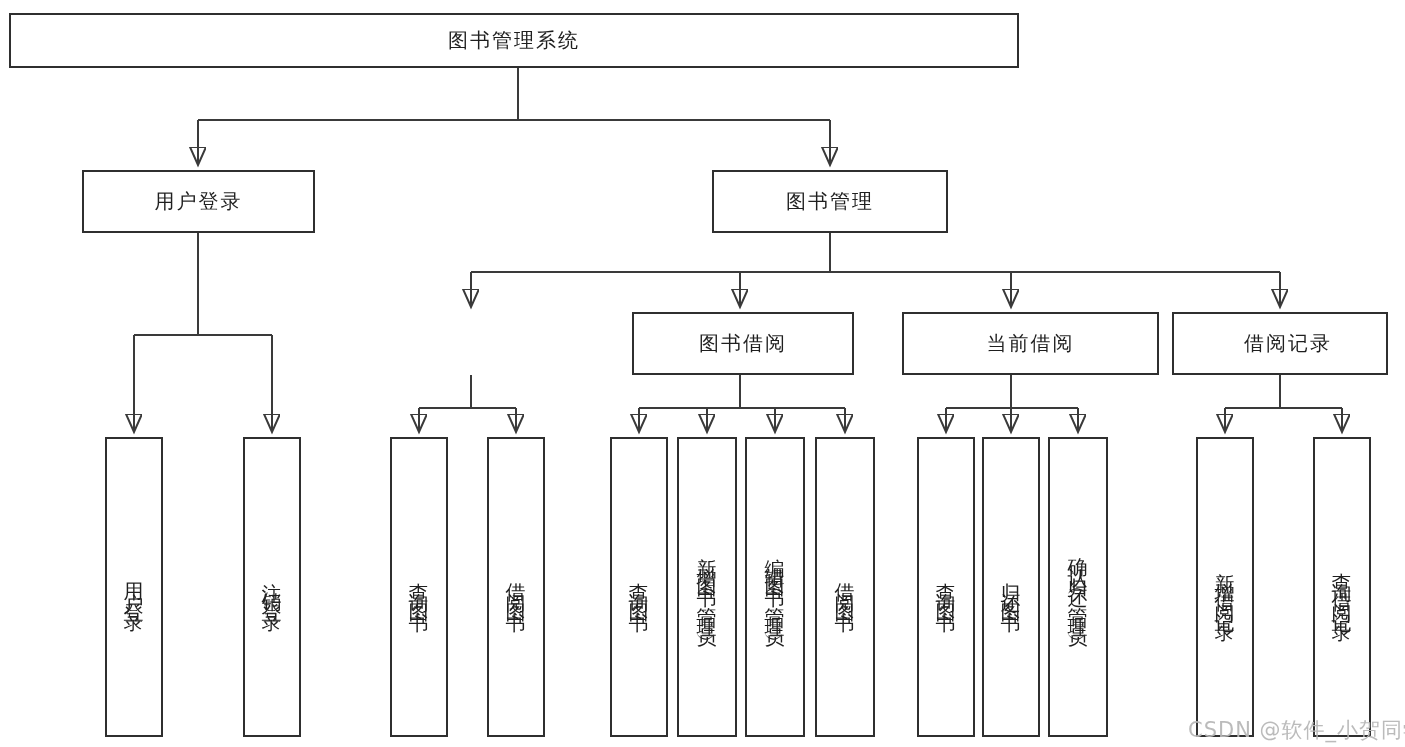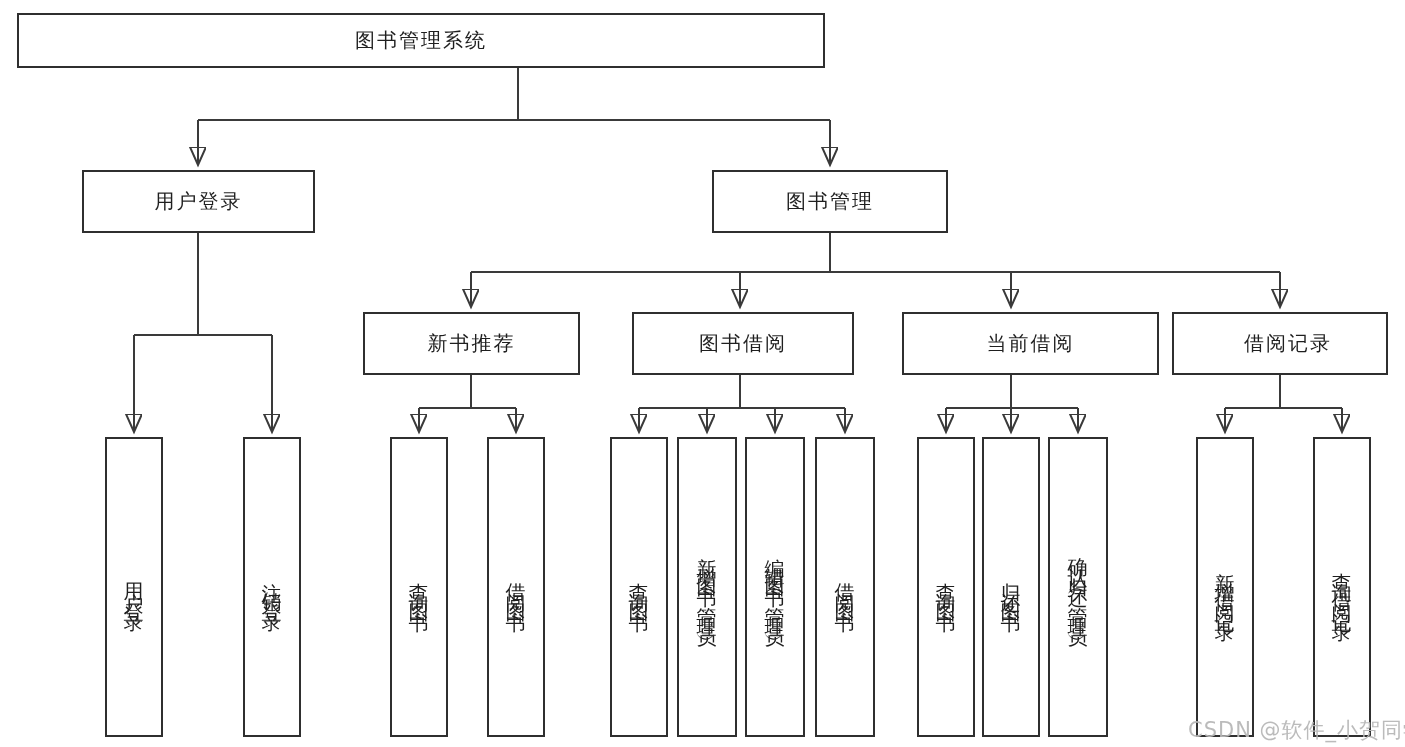--- a/index.html
+++ b/index.html
@@ -91,26 +91,25 @@
     <path d="M1011,375 V408 M946,408 H1078"></path>
     <path d="M946,408 V431" marker-end="url(#arw)"></path>
     <path d="M1011,408 V431" marker-end="url(#arw)"></path>
     <path d="M1078,408 V431" marker-end="url(#arw)"></path>
 
     <path d="M1280,375 V408 M1225,408 H1342"></path>
     <path d="M1225,408 V431" marker-end="url(#arw)"></path>
     <path d="M1342,408 V431" marker-end="url(#arw)"></path>
   </svg>
 
-  <div class="box h root" style="left:17px; top:13px; width:808px; height:55px;">图书管理系统</div>
+  <div class="box h root" style="left:9px; top:13px; width:1010px; height:55px;">图书管理系统</div>
 
   <div class="box h" style="left:82px; top:170px; width:233px; height:63px;">用户登录</div>
   <div class="box h" style="left:712px; top:170px; width:236px; height:63px;">图书管理</div>
 
-  <div class="box h lvl3" style="left:363px; width:217px;">新书推荐</div>
   <div class="box h lvl3" style="left:632px; width:222px;">图书借阅</div>
   <div class="box h lvl3" style="left:902px; width:257px;">当前借阅</div>
   <div class="box h lvl3" style="left:1172px; width:216px;padding-left:16px;">借阅记录</div>
 
   <div class="box v leaf" style="left:105px;">用户登录</div>
   <div class="box v leaf" style="left:243px;">注销登录</div>
 
   <div class="box v leaf" style="left:390px;">查询图书</div>
   <div class="box v leaf" style="left:487px;">借阅图书</div>
 

